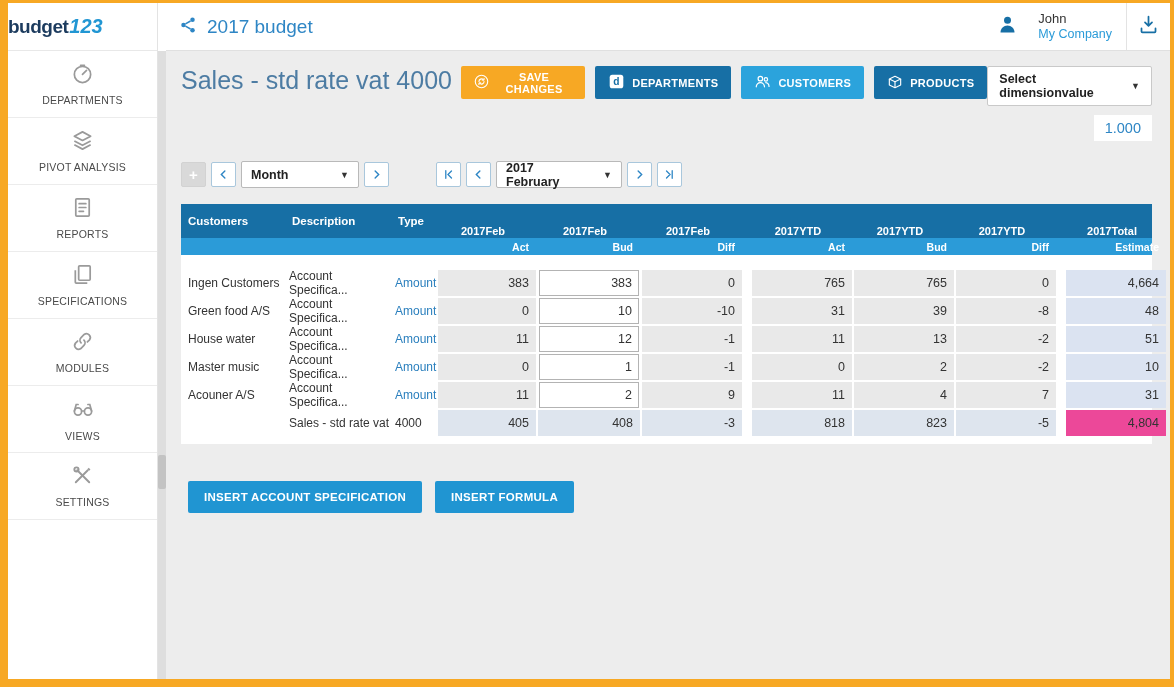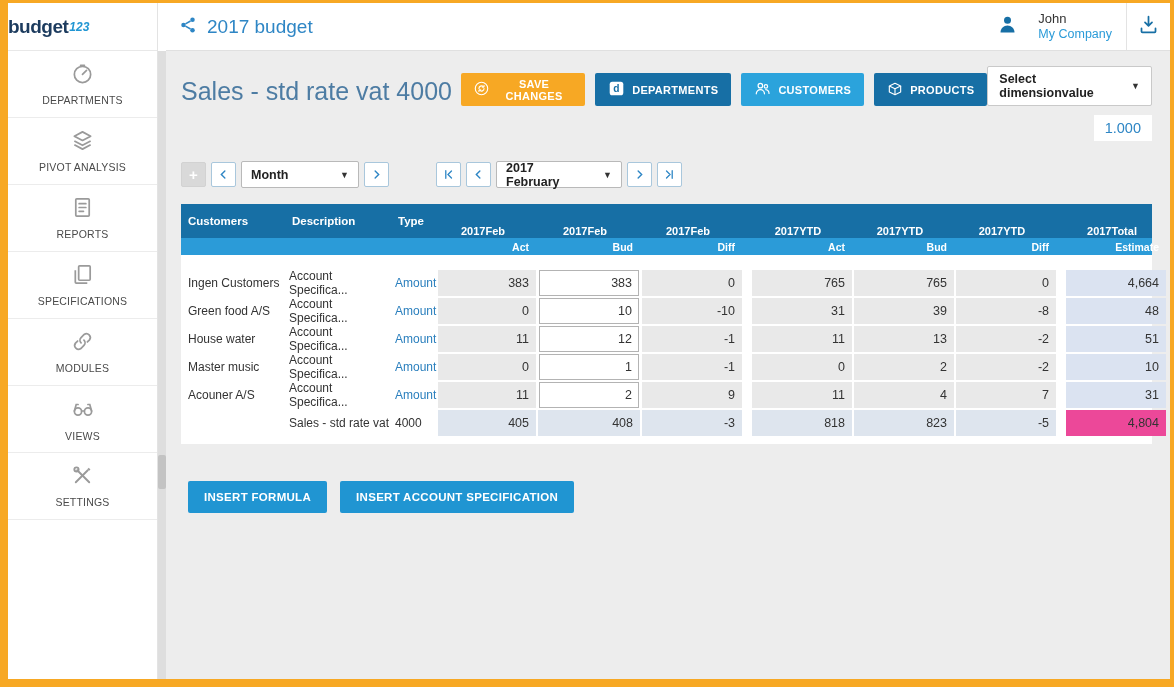--- a/index.html
+++ b/index.html
@@ -5,21 +5,21 @@
   *{box-sizing:border-box;margin:0;padding:0}
   html,body{width:1174px;height:687px}
   body{font-family:"Liberation Sans",sans-serif;background:#fff;overflow:hidden}
 
   .app{width:1174px;height:687px;border:3px solid #F7A824;border-left-width:8px;border-right-width:4px;border-bottom-width:8px;display:flex;background:#ededed;overflow:hidden}
 
   
   .sidebar{width:150px;background:#fff;border-right:1px solid #e3e3e3;display:flex;flex-direction:column;flex-shrink:0}
   .logo{height:48px;display:flex;align-items:center;border-bottom:1px solid #e8e8e8;cursor:pointer}
   .logo .t1{font-size:19px;font-weight:bold;color:#1c3b5e;letter-spacing:-.5px}
-  .logo .t2{font-size:12px;font-weight:bold;font-style:italic;color:#2196d3;margin-left:1px}
+  .logo .t2{font-size:20px;font-weight:bold;font-style:italic;color:#2196d3;margin-left:1px}
   .nav-item{height:67px;border-bottom:1px solid #ececec;display:flex;flex-direction:column;align-items:center;justify-content:center;gap:9px;cursor:pointer}
   .nav-item .lbl{font-size:10.5px;color:#4a4a4a;letter-spacing:.2px}
   .nav-item svg{display:block}
 
   
   .gutter{width:8px;flex-shrink:0;background:#dedede;position:relative}
   .gutter .top-white{height:48px;background:#fff}
   .gutter .handle{position:absolute;left:0;top:452px;width:8px;height:34px;background:#c3c3c3;border-radius:2px;cursor:col-resize}
 
   
@@ -29,21 +29,21 @@
   .topbar-right{margin-left:auto;display:flex;align-items:center;height:100%}
   .userbox{display:flex;align-items:center;gap:20px;padding-right:14px;cursor:pointer}
   .user-texts{display:flex;flex-direction:column;line-height:1.25;text-align:left}
   .user-name{font-size:13px;color:#333}
   .user-company{font-size:12.5px;color:#2b9bd8}
   .dl-box{width:44px;height:100%;border-left:1px solid #e3e3e3;display:flex;align-items:center;justify-content:center;cursor:pointer}
 
   .content{flex:1;background:#ededed;padding:15px 18px 0 15px;display:flex;flex-direction:column;overflow:hidden}
 
   
-  .toolbar-row{display:flex;align-items:flex-end}
+  .toolbar-row{display:flex;align-items:flex-start}
   .page-title{font-size:25px;color:#4d7ca3;font-weight:400;width:280px;flex-shrink:0}
   .btn{display:inline-flex;align-items:center;gap:7px;border:none;color:#fff;font-size:11px;font-weight:bold;letter-spacing:.3px;padding:0 13px;height:33px;border-radius:2px;cursor:pointer;font-family:inherit}
   .btn.orange{background:#F7A824}
   .btn.dark{background:#176FA5;margin-left:10px}
   .btn.light{background:#2BA3DC;margin-left:10px}
   .dim-select{margin-left:auto;background:#fff;border:1px solid #c9c9c9;height:40px;display:flex;align-items:center;padding:0 11px;font-size:12.5px;font-weight:bold;color:#222;cursor:pointer;border-radius:2px}
   .dim-select .caret{margin-left:18px;font-size:9px;color:#333}
 
   .scale-chip{align-self:flex-end;margin-top:9px;background:#fff;color:#2e86c5;font-size:14.5px;padding:5px 11px;cursor:pointer}
 
@@ -455,19 +455,19 @@
             <div class="num">823</div>
             <div class="num">-5</div>
             <div></div>
             <div class="num est">4,804</div>
           </div>
 
         </div>
       </div>
 
       <div class="actions-row">
+        <button class="action-btn">INSERT ACCOUNT SPECIFICATION</button>
         <button class="action-btn">INSERT FORMULA</button>
-        <button class="action-btn">INSERT ACCOUNT SPECIFICATION</button>
       </div>
 
     </div>
   </div>
 </div>
 
 </body></html>

